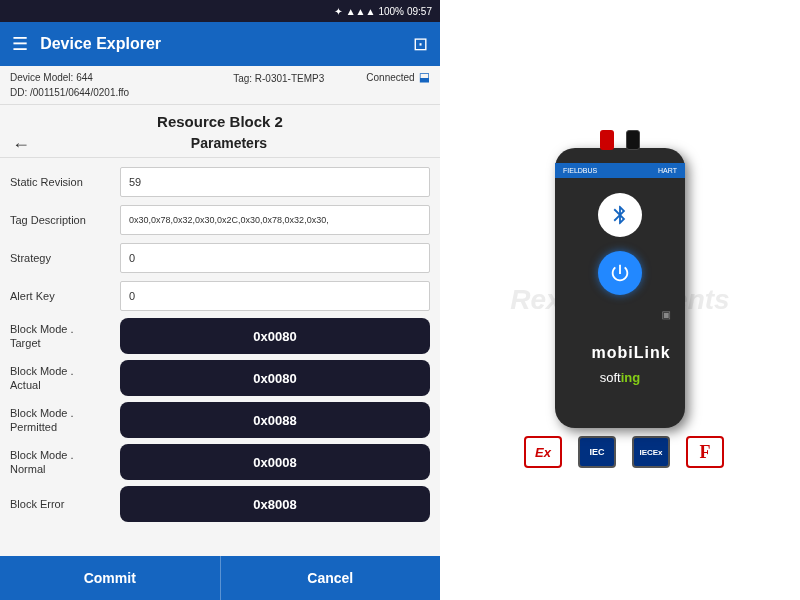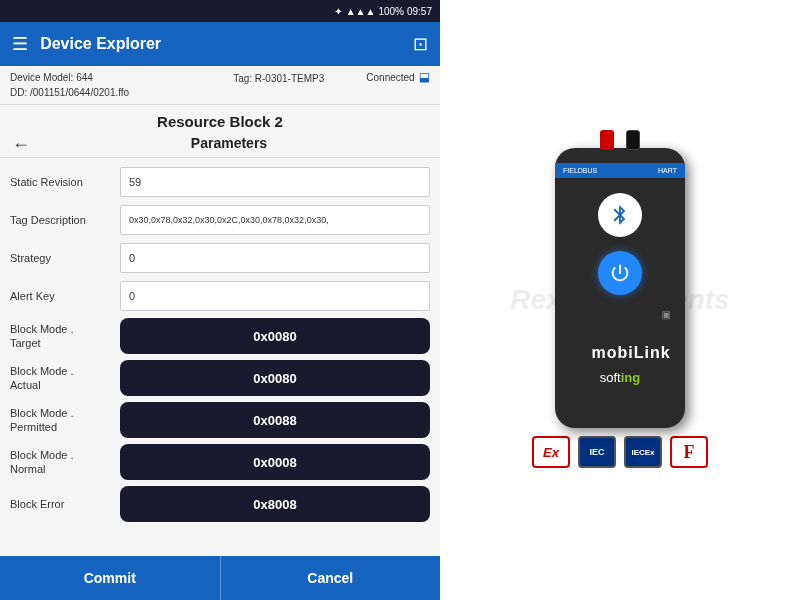--- a/index.html
+++ b/index.html
@@ -349,20 +349,21 @@
       height: 32px;
       border: 2px solid #555;
       border-radius: 4px;
       display: flex;
       align-items: center;
       justify-content: center;
       font-size: 9px;
       font-weight: bold;
       color: #333;
       background: white;
+      margin-left: 8px;
     }
     .cert-badge.ex {
       border-color: #cc0000;
       color: #cc0000;
       font-size: 13px;
       font-style: italic;
     }
     .cert-badge.iec {
       background: #003080;
       color: white;

